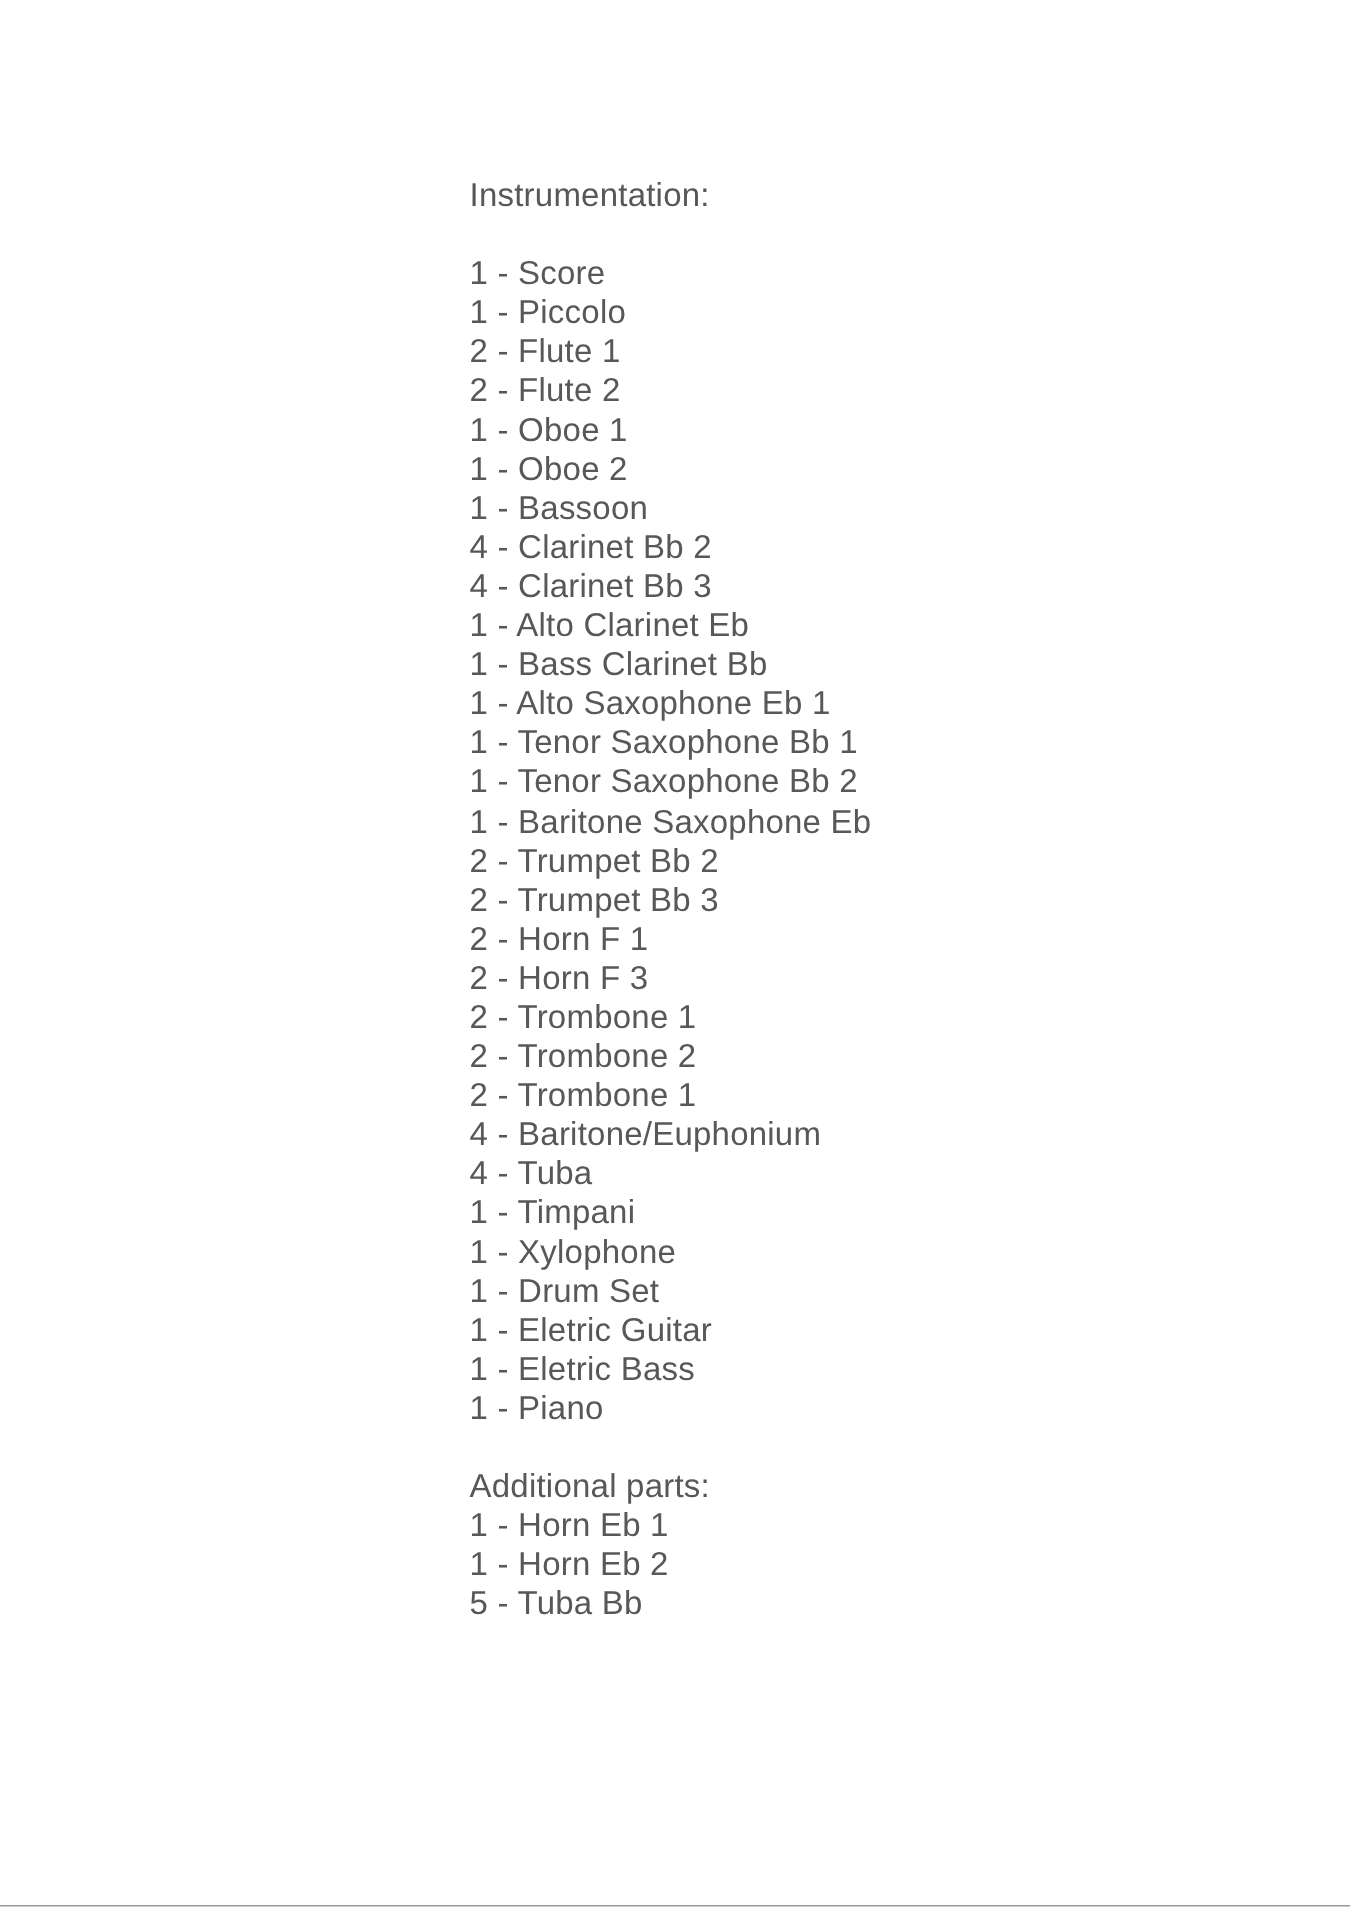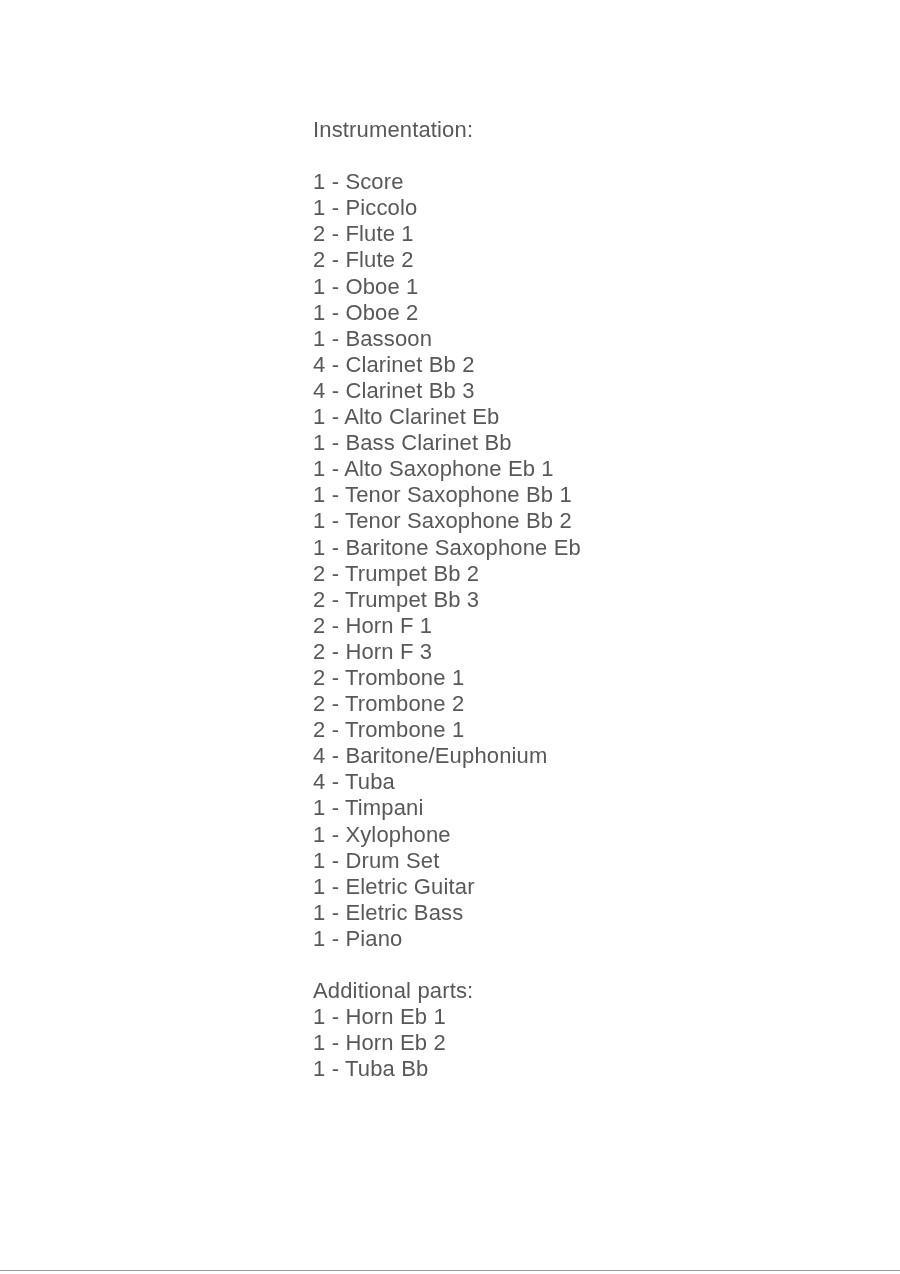--- a/index.html
+++ b/index.html
@@ -97,20 +97,20 @@
         <div class="doc-line">1 - Piano</div>
       </div>
 
     <div class="spacer-line"></div>
 
     <div class="section-heading">Additional parts:</div>
 
     <div id="additional-list">
         <div class="doc-line">1 - Horn Eb 1</div>
         <div class="doc-line">1 - Horn Eb 2</div>
-        <div class="doc-line">1 - Tuba Bb</div>
+        <div class="doc-line">5 - Tuba Bb</div>
       </div>
 
   </div>
 
   <div class="page-rule"></div>
 
 </div>
 
 </body></html>

